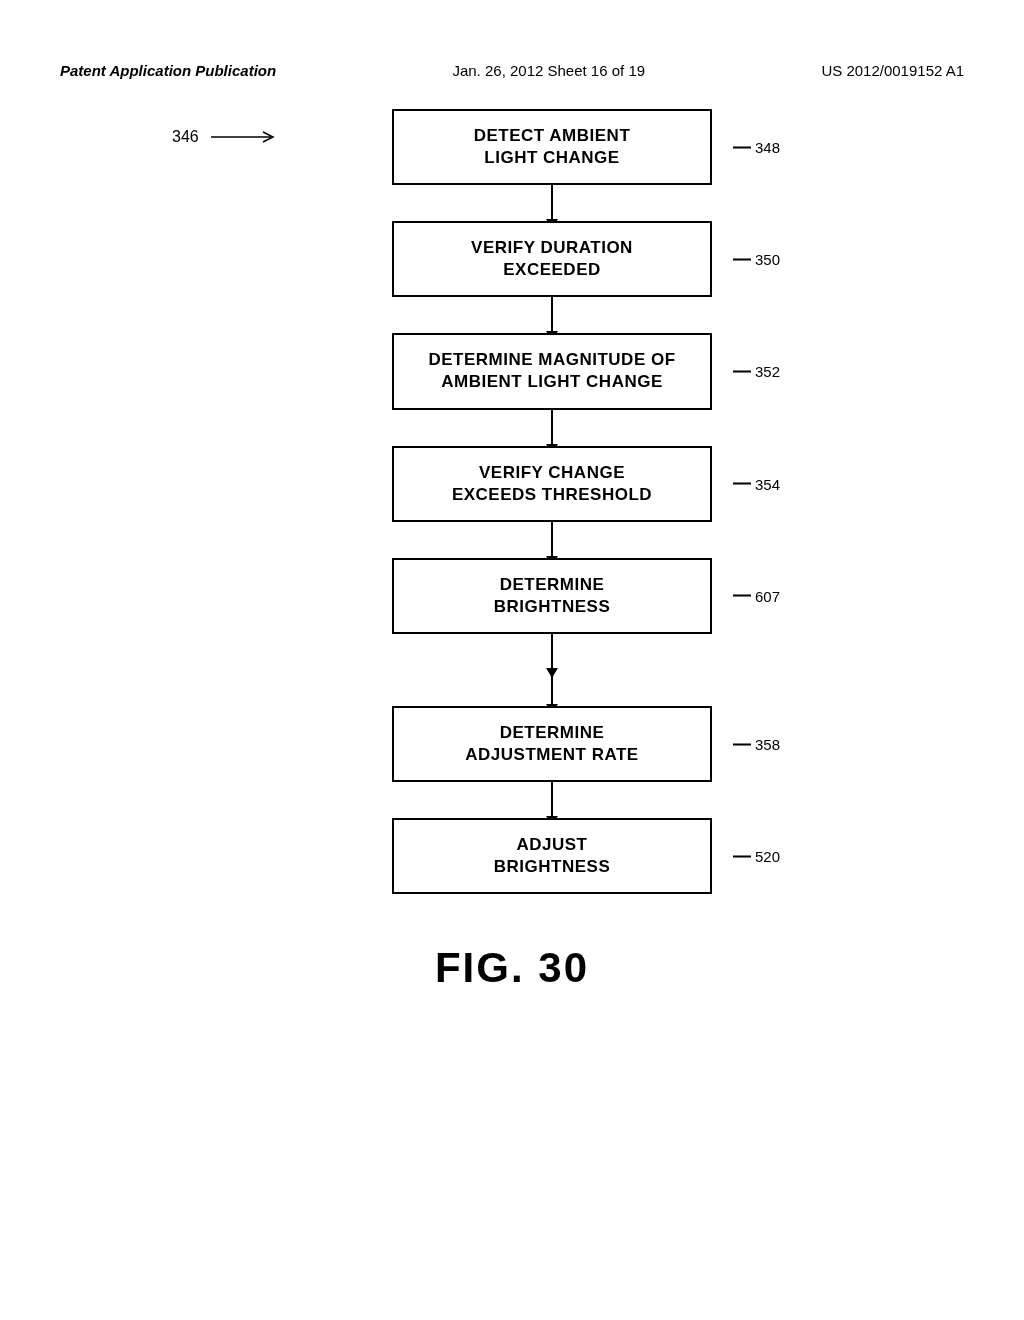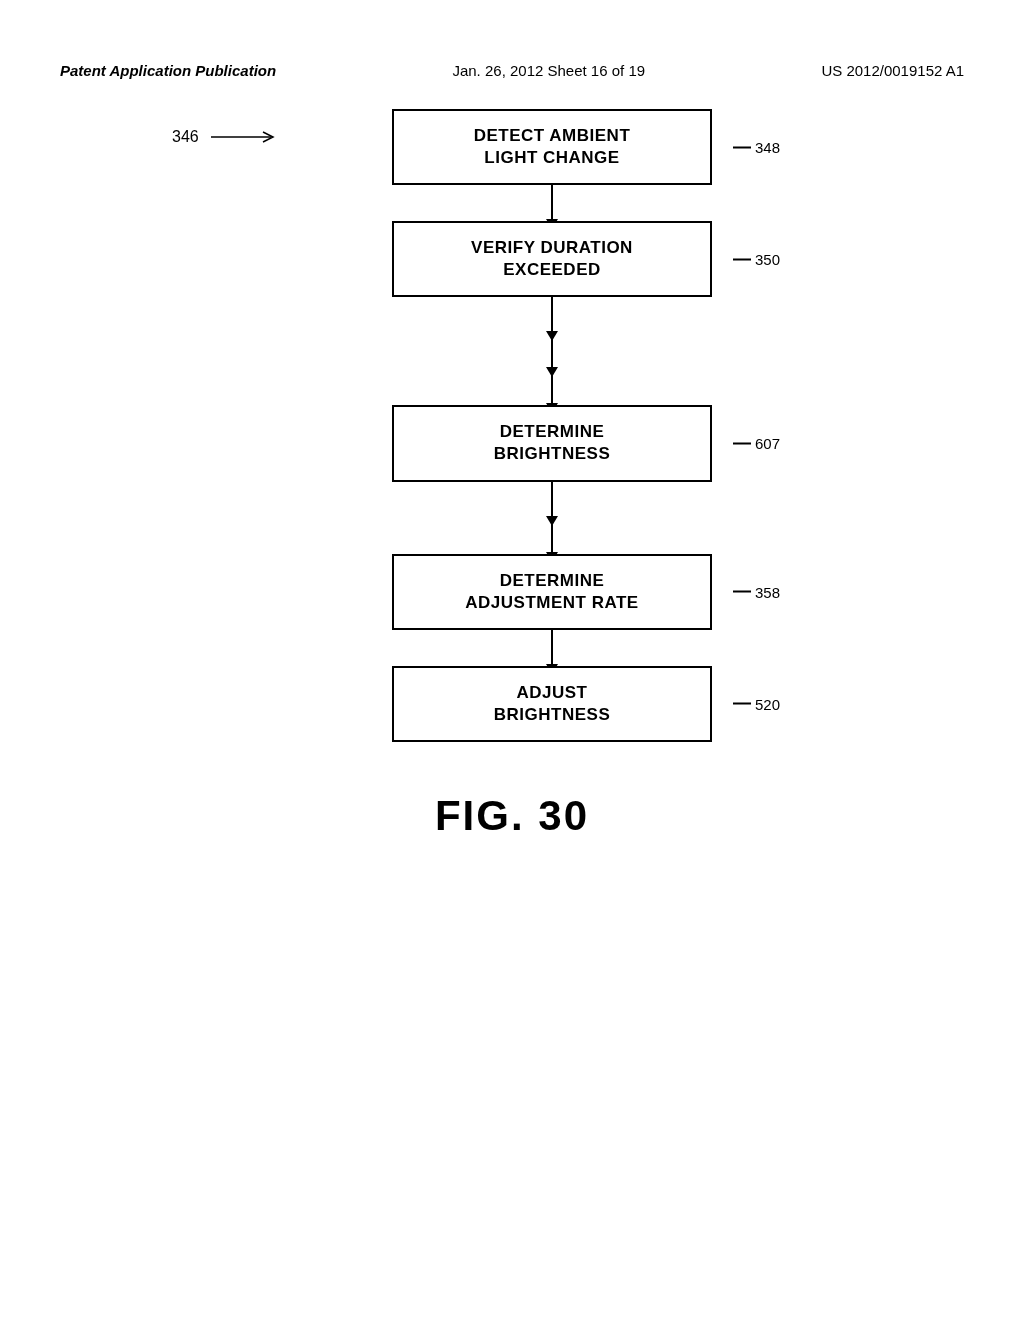--- a/index.html
+++ b/index.html
@@ -152,23 +152,41 @@
         <span>VERIFY DURATION<br>EXCEEDED</span>
       </div>
       <div class="ref-line">
         <span class="ref-line-tick"></span>
         <span class="ref-line-label">350</span>
       </div>
     </div>
 
     <div class="arrow-down"></div>
 
-
-    <div class="arrow-down"></div>
-
+    <div class="flow-box-wrapper">
+      <div class="flow-box">
+        <span>DETERMINE MAGNITUDE OF<br>AMBIENT LIGHT CHANGE</span>
+      </div>
+      <div class="ref-line">
+        <span class="ref-line-tick"></span>
+        <span class="ref-line-label">352</span>
+      </div>
+    </div>
+
+    <div class="arrow-down"></div>
+
+    <div class="flow-box-wrapper">
+      <div class="flow-box">
+        <span>VERIFY CHANGE<br>EXCEEDS THRESHOLD</span>
+      </div>
+      <div class="ref-line">
+        <span class="ref-line-tick"></span>
+        <span class="ref-line-label">354</span>
+      </div>
+    </div>
 
     <div class="arrow-down"></div>
 
     <div class="flow-box-wrapper">
       <div class="flow-box">
         <span>DETERMINE<br>BRIGHTNESS</span>
       </div>
       <div class="ref-line">
         <span class="ref-line-tick"></span>
         <span class="ref-line-label">607</span>

